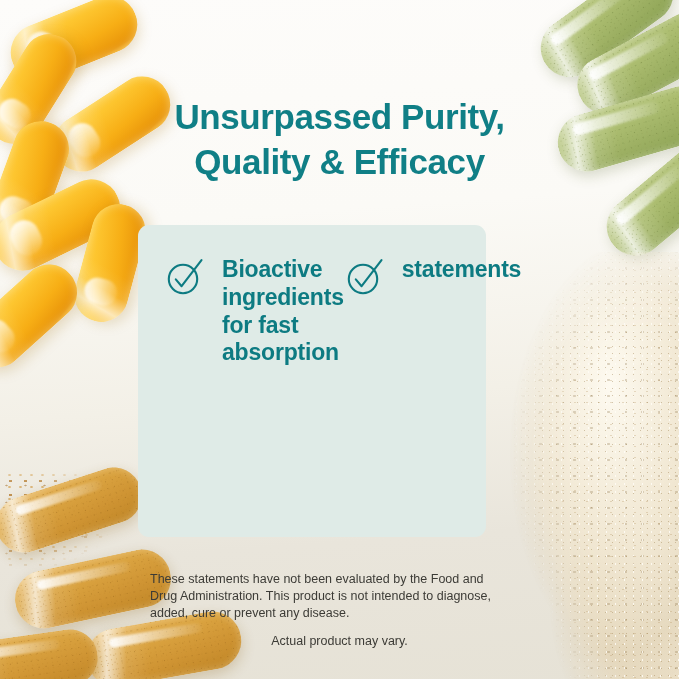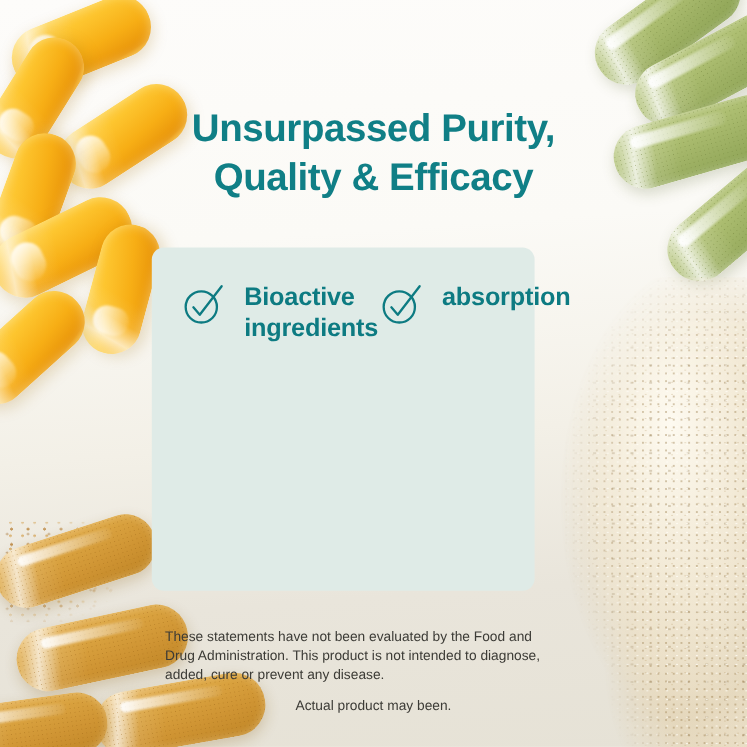--- a/index.html
+++ b/index.html
@@ -365,40 +365,41 @@
 
       <div class="feature-row">
         <span class="check-icon">
           <svg width="42" height="42" viewBox="0 0 42 42" fill="none" aria-hidden="true">
             <circle cx="19" cy="23" r="14.2" stroke="#0d7b82" stroke-width="2.1" fill="none"></circle>
             <path d="M11.8 23.4 L17.6 30.2 L37.5 4.2" stroke="#0d7b82" stroke-width="2.1" stroke-linecap="round" stroke-linejoin="round" fill="none"></path>
           </svg>
         </span>
         <div class="feature-text">
           <span class="ft-line">Bioactive ingredients</span>
+          <span class="ft-line">for fast absorption</span>
         </div>
       </div>
 
 
       <div class="feature-row">
         <span class="check-icon">
           <svg width="42" height="42" viewBox="0 0 42 42" fill="none" aria-hidden="true">
             <circle cx="19" cy="23" r="14.2" stroke="#0d7b82" stroke-width="2.1" fill="none"></circle>
             <path d="M11.8 23.4 L17.6 30.2 L37.5 4.2" stroke="#0d7b82" stroke-width="2.1" stroke-linecap="round" stroke-linejoin="round" fill="none"></path>
           </svg>
         </span>
         <div class="feature-text">
-          <span class="ft-line">absorption</span>
+          <span class="ft-line">statements</span>
         </div>
       </div>
 
     </div>
 
     <p class="disclaimer">
       <span class="dl-line">These statements have not been evaluated by the Food and</span>
       <span class="dl-line">Drug Administration. This product is not intended to diagnose,</span>
       <span class="dl-line">added, cure or prevent any disease.</span>
     </p>
 
-    <p class="vary-note">Actual product may been.</p>
+    <p class="vary-note">Actual product may vary.</p>
 
   </div>
 </div>
 
 </body></html>

